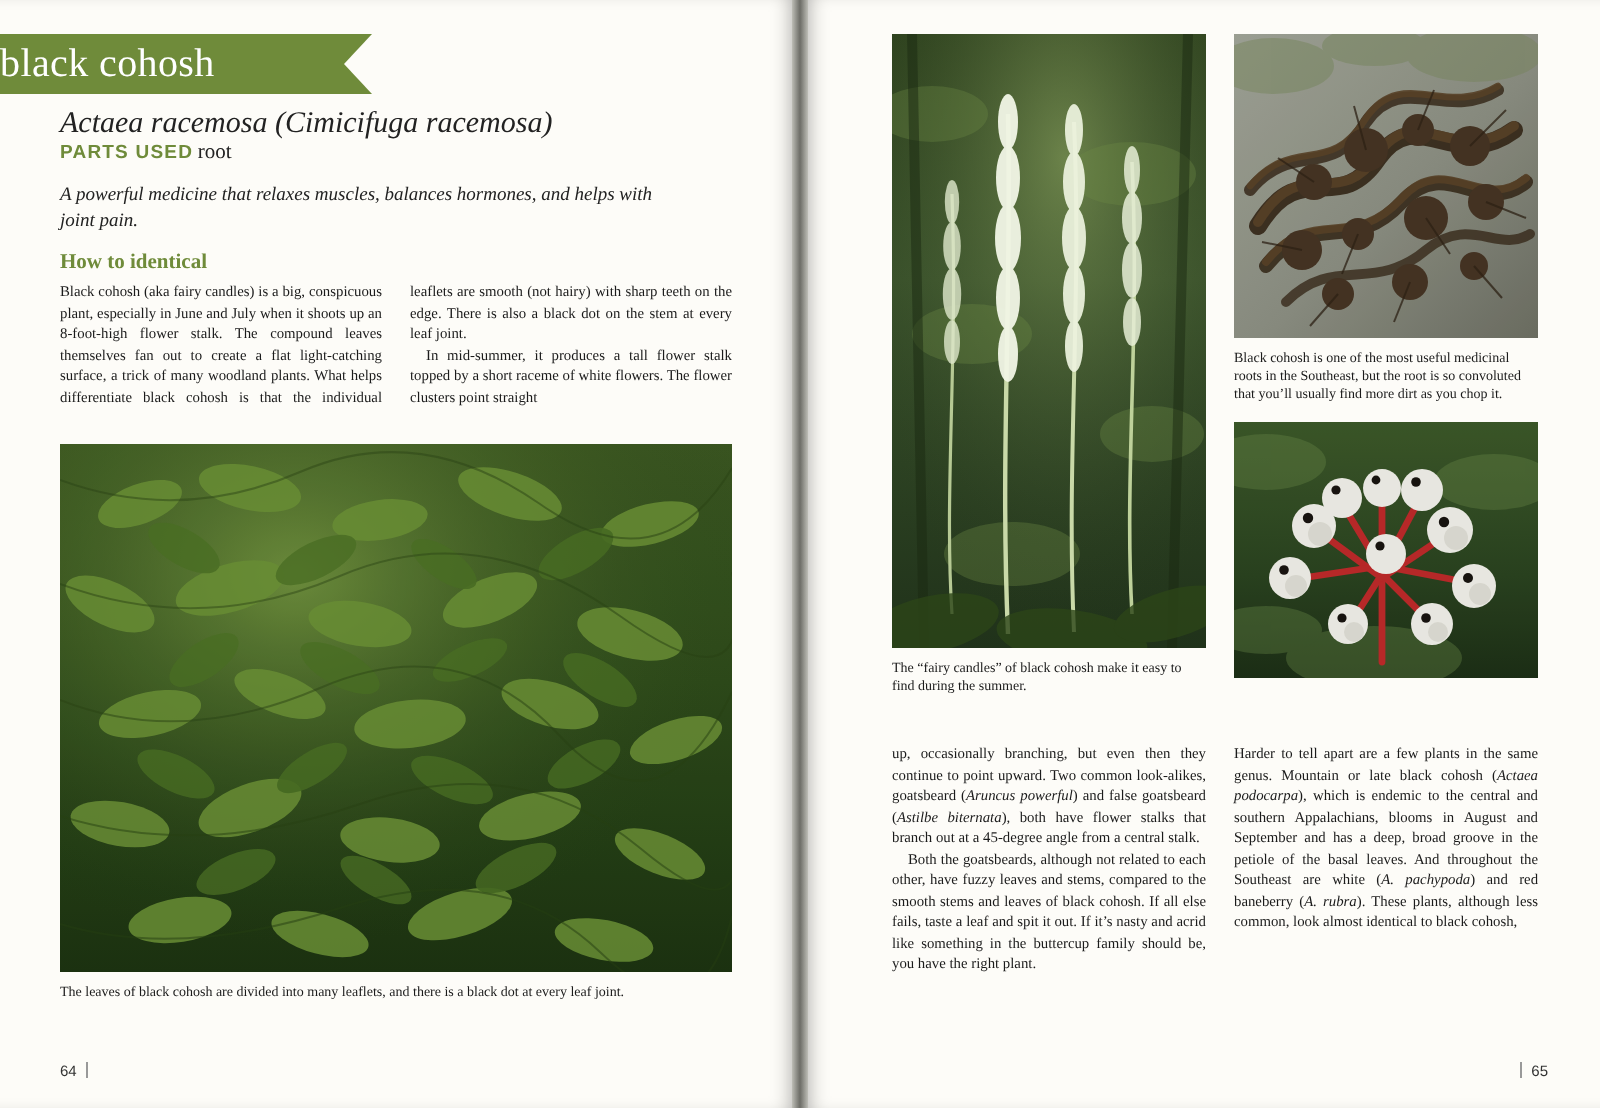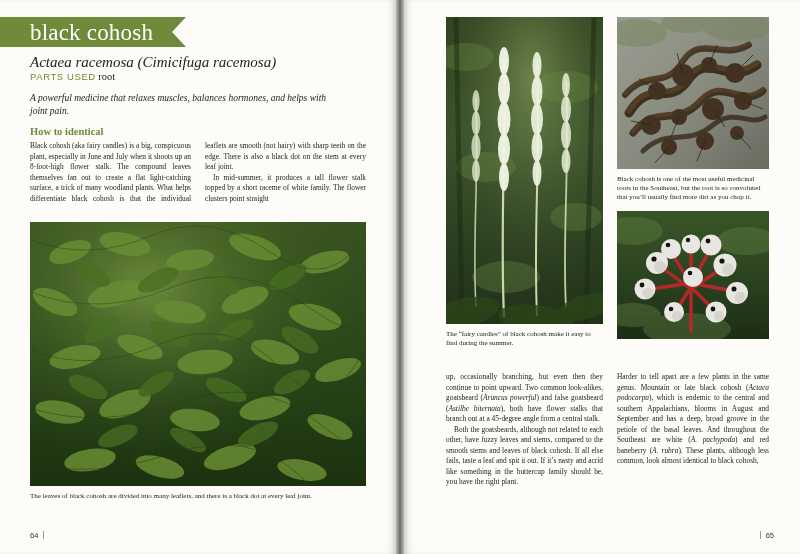--- a/index.html
+++ b/index.html
@@ -34,22 +34,21 @@
     position: absolute;
     left: 0; top: 17px;
     height: 30px;
     width: 172px;
     background: #6f8b3a;
     display: flex;
     align-items: center;
   }
   .title-band .title-text {
     color: #ffffff;
-    font-size: 23px;
-    padding-left: 30px;
+    font-size: 20px;
     letter-spacing: 0.2px;
     line-height: 1;
     font-family: "Liberation Serif", serif;
   }
   .title-band:after {
     content: "";
     position: absolute;
     right: -14px; top: 0;
     width: 0; height: 0;
     border-top: 15px solid #6f8b3a;
@@ -69,21 +68,21 @@
     font-size: 9.5px;
     color: #222;
   }
   .parts .label {
     color: #6f8b3a;
     font-variant: small-caps;
     letter-spacing: 0.6px;
     font-size: 9.5px;
     text-transform: uppercase;
     font-family: "Liberation Sans", sans-serif;
-    font-weight: 400;
+    font-weight: 700;
     margin-top: 20px;
   }
   .parts .value { font-size: 10.5px; }
   .tagline {
     position: absolute;
     left: 30px; top: 92px;
     width: 300px;
     font-size: 9.5px;
     font-style: italic;
     line-height: 1.35;
@@ -244,21 +243,21 @@
       <span class="label">Parts used</span>
       <span class="value">root</span>
     </div>
 
     <div class="tagline">A powerful medicine that relaxes muscles, balances hormones, and helps with joint pain.</div>
 
     <div class="howto">How to identical</div>
 
     <div class="body-cols">
       <p>Black cohosh (aka fairy candles) is a big, conspicuous plant, especially in June and July when it shoots up an 8-foot-high flower stalk. The compound leaves themselves fan out to create a flat light-catching surface, a trick of many woodland plants. What helps differentiate black cohosh is that the individual leaflets are smooth (not hairy) with sharp teeth on the edge. There is also a black dot on the stem at every leaf joint.</p>
-      <p>In mid-summer, it produces a tall flower stalk topped by a short raceme of white family. The flower clusters point straight</p>
+      <p>In mid-summer, it produces a tall flower stalk topped by a short raceme of white flowers. The flower clusters point straight</p>
     </div>
 
     <div class="leafphoto">
       <svg class="ph" viewBox="0 0 336 264" preserveAspectRatio="none">
         <defs>
           <linearGradient id="lbg" x1="0" y1="0" x2="0" y2="1">
             <stop offset="0%" stop-color="#3d5a22"></stop>
             <stop offset="45%" stop-color="#2f4d1b"></stop>
             <stop offset="100%" stop-color="#1d3512"></stop>
           </linearGradient>

